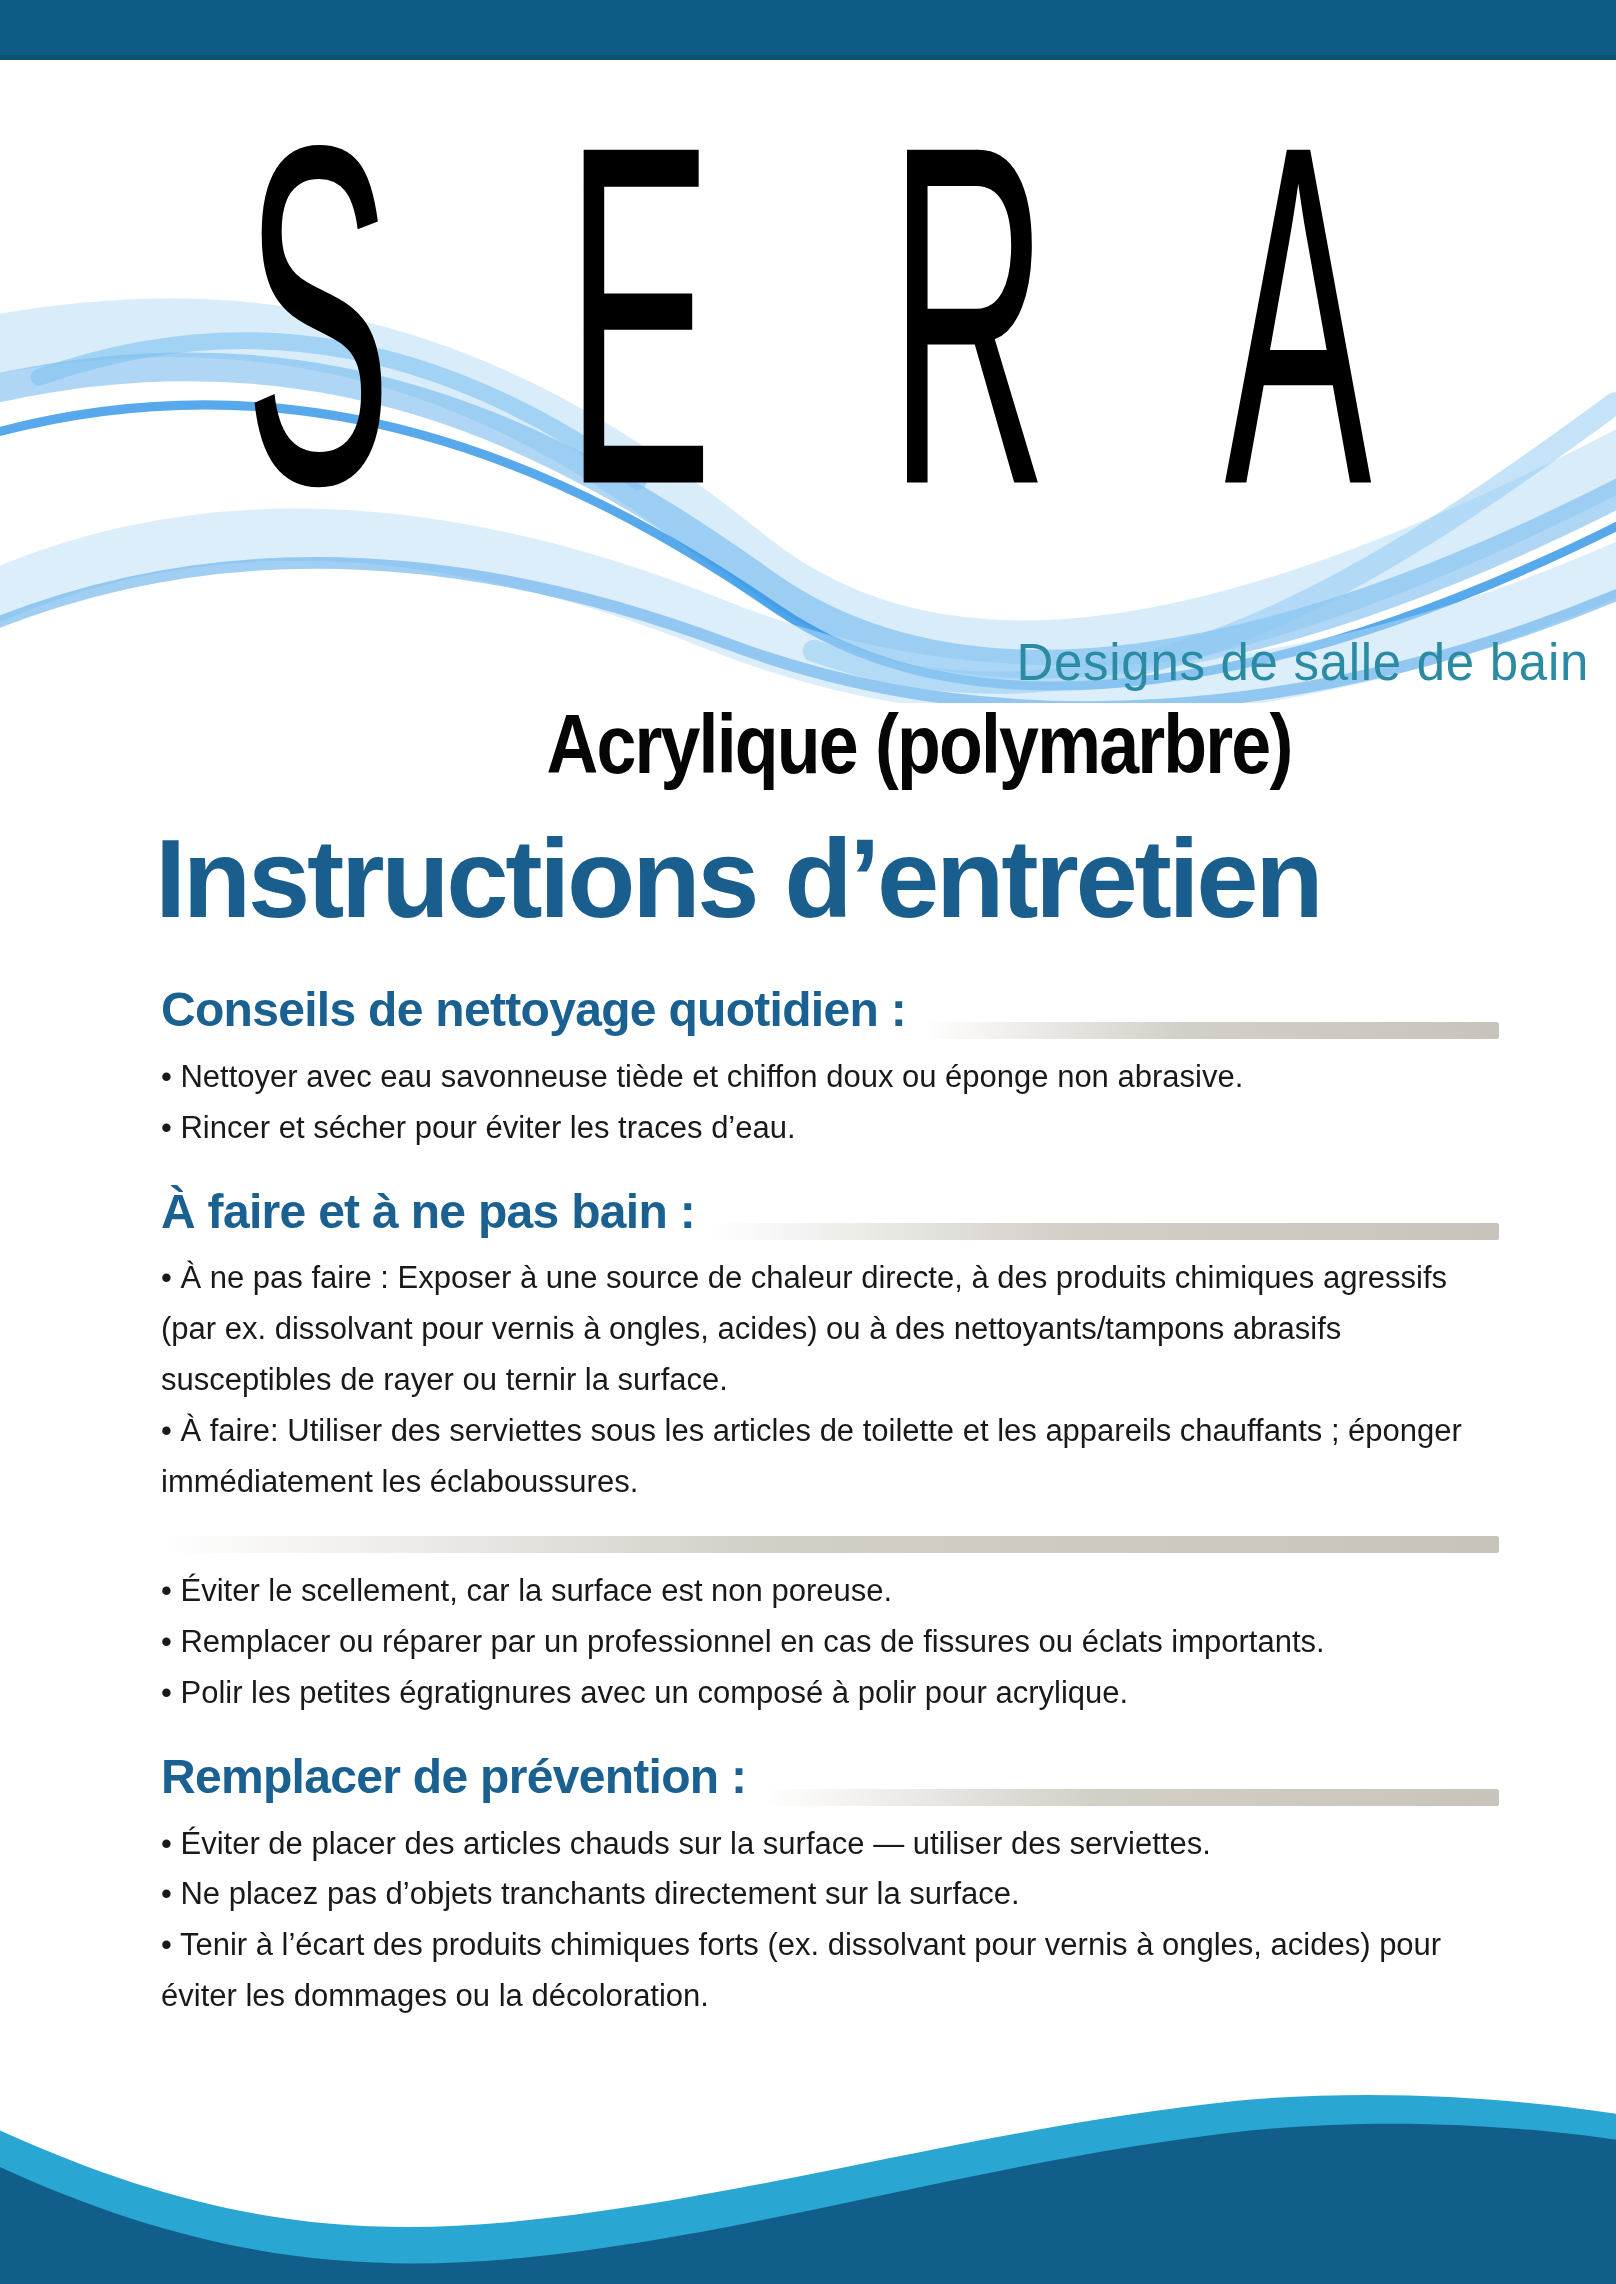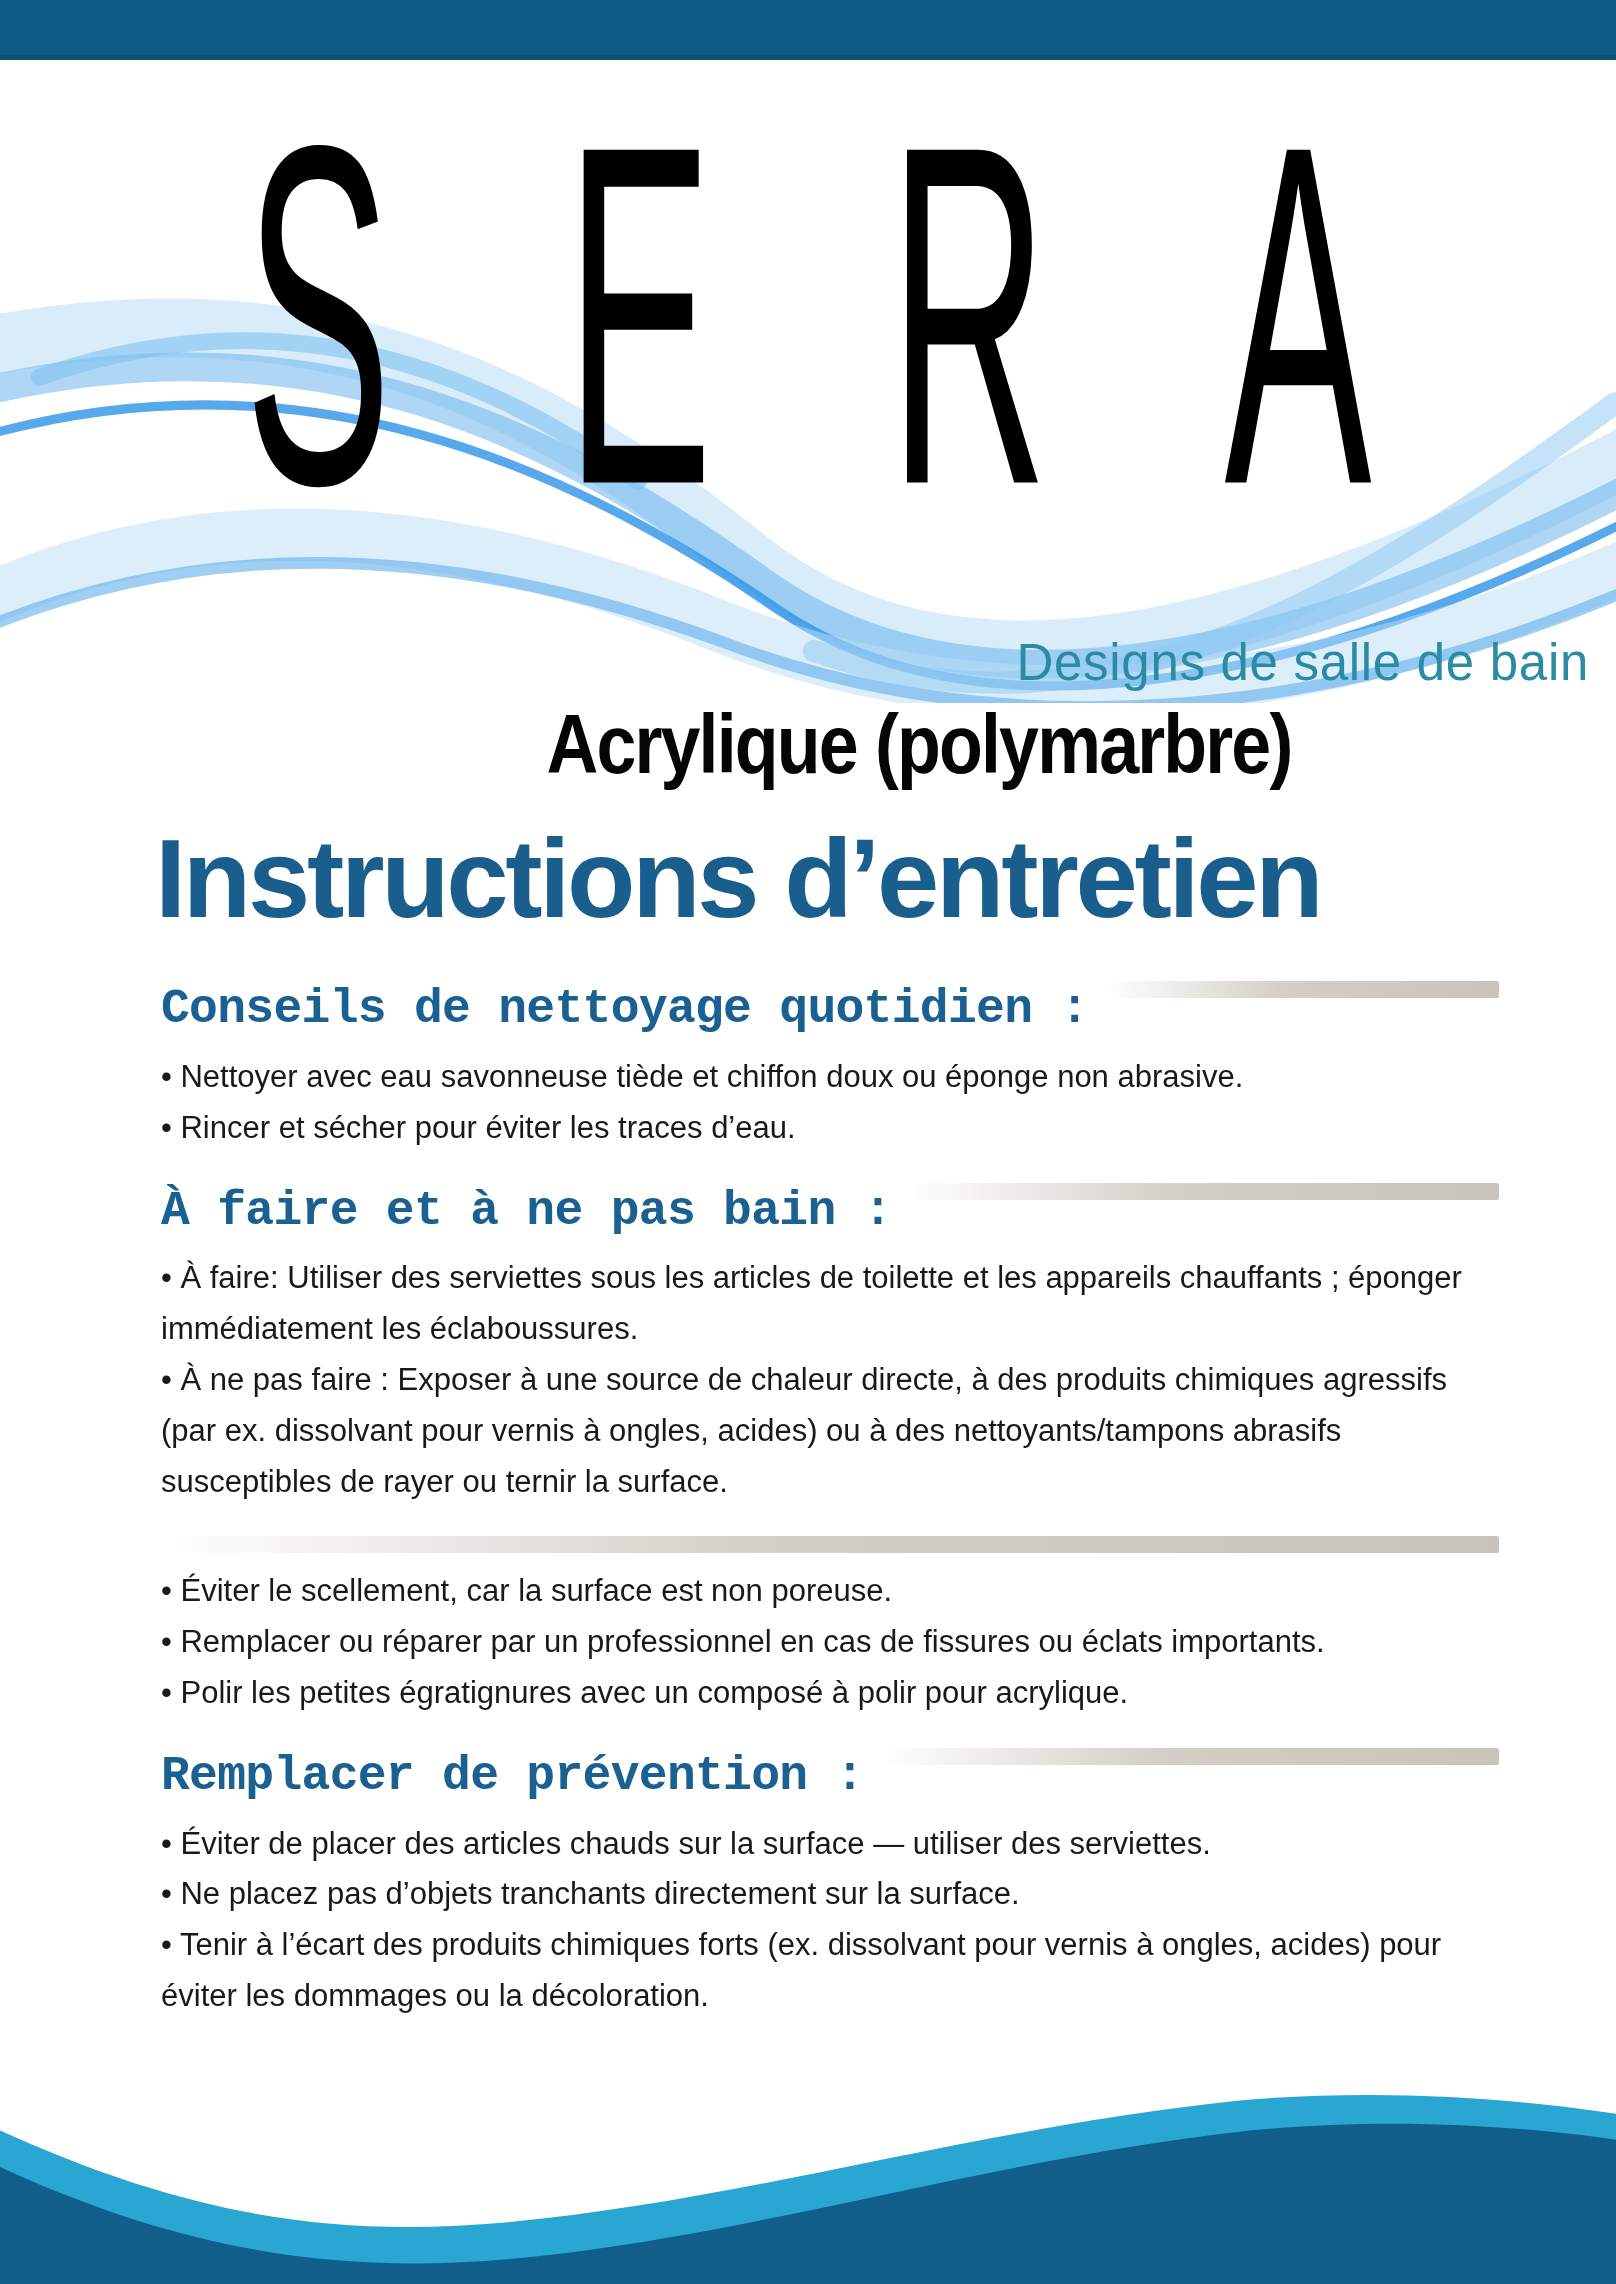--- a/index.html
+++ b/index.html
@@ -57,23 +57,22 @@
     color:var(--title_blue,#1a5e8e);
     line-height:1;
   }
   #sections{
     position:relative;z-index:2;
     padding:0 117px 0 161px;
   }
   .care-section{margin-top:29px;}
   .care-section:first-child{margin-top:46px;}
   .sec-head{
-    display:flex;align-items:flex-start;gap:17px;
+    display:flex;align-items:flex-end;gap:17px;
     margin-bottom:13px;
-    font-family:Liberation Mono, monospace;
   }
   .sec-head h2{
     margin:0;white-space:nowrap;
     font-size:48px;font-weight:800;letter-spacing:-0.7px;
     color:var(--section_blue,#1a6191);
     line-height:1.2;
   }
   .head-bar{
     flex:1;height:17px;border-radius:2.6px;
     background:linear-gradient(90deg,
@@ -130,22 +129,22 @@
           <div class="head-bar"></div>
         </div>
         <p class="bullet"><span class="dot">• </span>Nettoyer avec eau savonneuse tiède et chiffon doux ou éponge non abrasive.</p>
         <p class="bullet"><span class="dot">• </span>Rincer et sécher pour éviter les traces d’eau.</p>
       </section>
       <section class="care-section">
         <div class="sec-head">
           <h2>À faire et à ne pas bain :</h2>
           <div class="head-bar"></div>
         </div>
+        <p class="bullet"><span class="dot">• </span>À ne pas faire : Exposer à une source de chaleur directe, à des produits chimiques agressifs (par ex. dissolvant pour vernis à ongles, acides) ou à des nettoyants/tampons abrasifs susceptibles de rayer ou ternir la surface.</p>
         <p class="bullet"><span class="dot">• </span>À faire: Utiliser des serviettes sous les articles de toilette et les appareils chauffants ; éponger immédiatement les éclaboussures.</p>
-        <p class="bullet"><span class="dot">• </span>À ne pas faire : Exposer à une source de chaleur directe, à des produits chimiques agressifs (par ex. dissolvant pour vernis à ongles, acides) ou à des nettoyants/tampons abrasifs susceptibles de rayer ou ternir la surface.</p>
       </section>
       <section class="care-section">
         <div class="sec-head">
           <div class="head-bar"></div>
         </div>
         <p class="bullet"><span class="dot">• </span>Éviter le scellement, car la surface est non poreuse.</p>
         <p class="bullet"><span class="dot">• </span>Remplacer ou réparer par un professionnel en cas de fissures ou éclats importants.</p>
         <p class="bullet"><span class="dot">• </span>Polir les petites égratignures avec un composé à polir pour acrylique.</p>
       </section>
       <section class="care-section">

